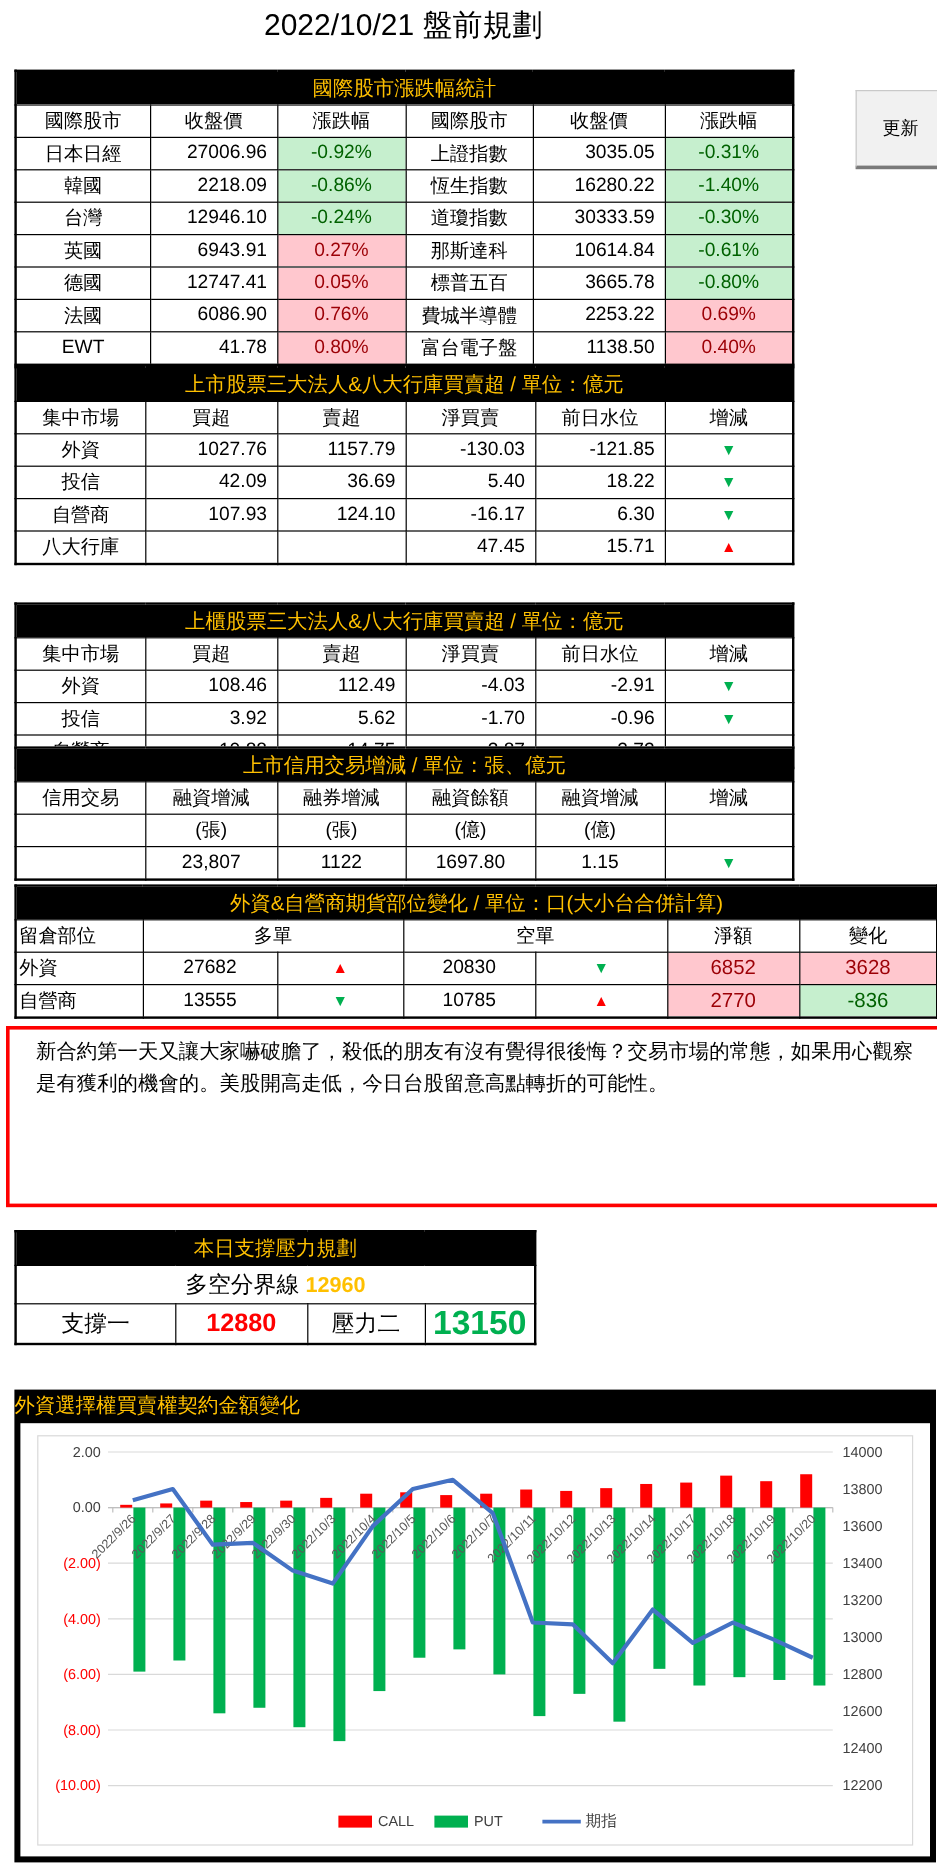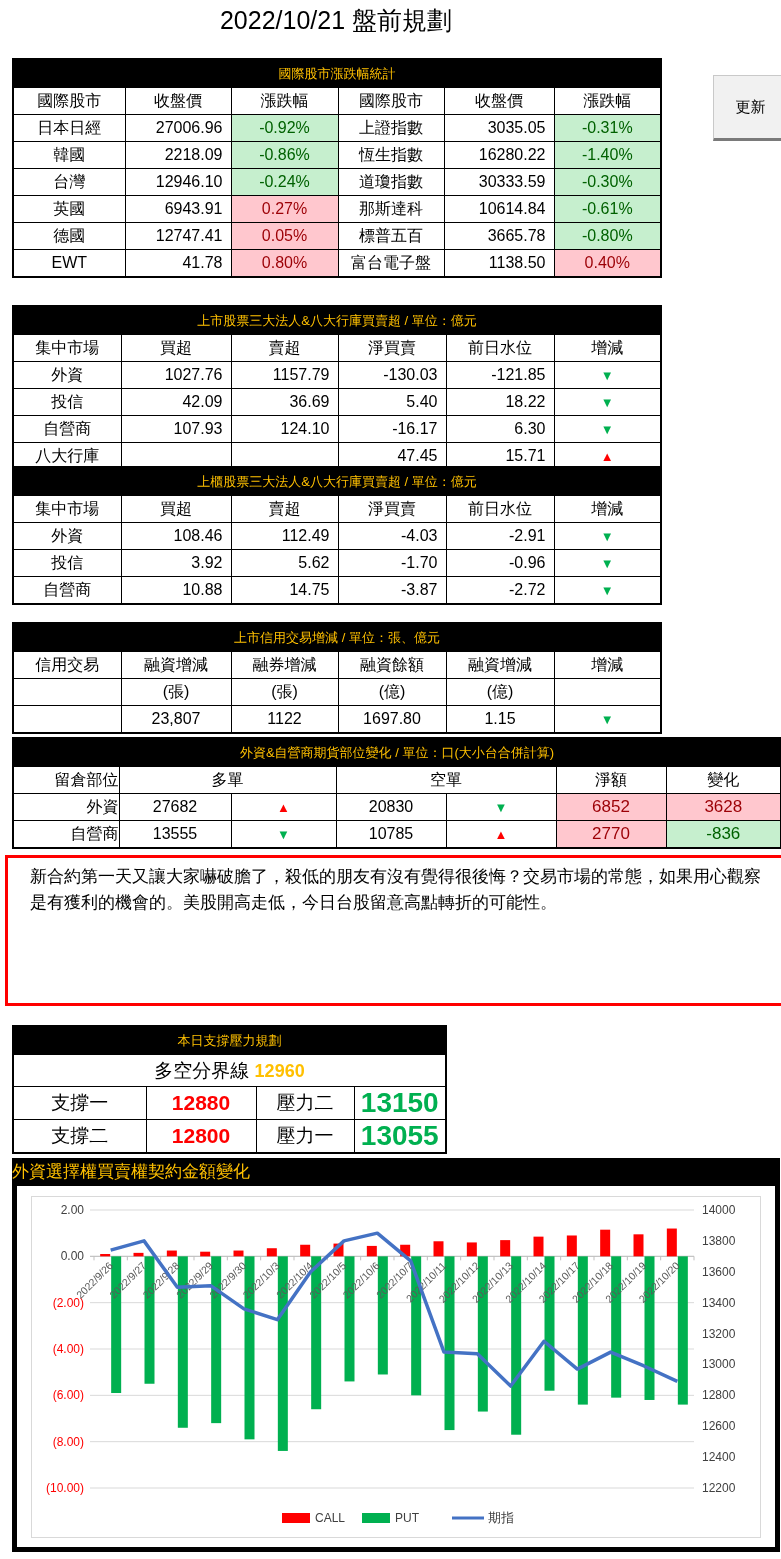--- a/index.html
+++ b/index.html
@@ -9,23 +9,23 @@
   }
   .page-title{position:absolute;top:4px;left:0;width:672px;margin:0;text-align:center;
     font-size:25px;font-weight:400;}
   .update-btn{position:absolute;left:713px;top:75px;width:75px;height:66px;
     background:#f1f1f1;border:1px solid #c9c9c9;border-bottom:3px solid #7a7a7a;
     font-size:15px;font-family:inherit;color:#000;}
   table.t{position:absolute;border-collapse:collapse;table-layout:fixed;
     border:2px solid #000;background:#fff;}
   table.t td{border:1px solid #000;height:26px;text-align:center;font-size:16px;
     padding:0;white-space:nowrap;overflow:hidden;color:#000;}
-  table.t td.ttl{background:#000;color:#FFC000;font-size:13px;height:27px;border-color:#000;}
+  table.t td.ttl{background:#000;color:#FFC000;font-size:17px;height:27px;border-color:#000;}
   table.t td.num{text-align:right;padding-right:8px;}
-  table.t td.lft{text-align:right;padding-left:2px;}
+  table.t td.lft{text-align:left;padding-left:2px;}
   table.t td.up{background:#FFC7CE;color:#9C0006;}
   table.t td.down{background:#C6EFCE;color:#006100;}
   table.t td.pink{background:#FFC7CE;color:#9C0006;font-size:17px;}
   table.t td.greenc{background:#C6EFCE;color:#006100;font-size:17px;}
   .au{color:#FF0000;font-size:13px;}
   .ad{color:#00B050;font-size:13px;}
   table.sr td{height:31px;font-size:19px;}
   table.sr td.rv{color:#FF0000;font-weight:bold;font-size:21px;}
   table.sr td.gv{color:#00B050;font-weight:bold;font-size:28px;}
   .gold{color:#FFC000;font-weight:bold;font-size:18px;}
@@ -101,20 +101,28 @@
         </tr>
         <tr>
           <td class="">德國</td>
           <td class="num">12747.41</td>
           <td class="up">0.05%</td>
           <td class="">標普五百</td>
           <td class="num">3665.78</td>
           <td class="down">-0.80%</td>
         </tr>
         <tr>
+          <td class="">法國</td>
+          <td class="num">6086.90</td>
+          <td class="up">0.76%</td>
+          <td class="">費城半導體</td>
+          <td class="num">2253.22</td>
+          <td class="up">0.69%</td>
+        </tr>
+        <tr>
           <td class="">EWT</td>
           <td class="num">41.78</td>
           <td class="up">0.80%</td>
           <td class="">富台電子盤</td>
           <td class="num">1138.50</td>
           <td class="up">0.40%</td>
         </tr>
       </tbody>
     </table>
     <table class="t " style="left:12px;top:305px;width:648px">
@@ -165,21 +173,21 @@
         <tr>
           <td class="">八大行庫</td>
           <td class="num"></td>
           <td class="num"></td>
           <td class="num">47.45</td>
           <td class="num">15.71</td>
           <td><span class="au">▲</span></td>
         </tr>
       </tbody>
     </table>
-    <table class="t " style="left:12px;top:466px;width:648px">
+    <table class="t " style="left:12px;top:502px;width:648px">
       <colgroup>
         <col style="width:108px">
         <col style="width:110px">
         <col style="width:107px">
         <col style="width:108px">
         <col style="width:108px">
         <col style="width:107px">
       </colgroup>
       <tbody>
         <tr>
@@ -311,26 +319,20 @@
           <td colspan="4" class="ttl">本日支撐壓力規劃</td>
         </tr>
         <tr>
           <td colspan="4"><span>多空分界線 </span><span class="gold">12960</span></td>
         </tr>
         <tr>
           <td class="">支撐一</td>
           <td class="rv">12880</td>
           <td class="">壓力二</td>
           <td class="gv">13150</td>
-        </tr>
-        <tr>
-          <td class="">支撐二</td>
-          <td class="rv">12800</td>
-          <td class="">壓力一</td>
-          <td class="gv">13055</td>
         </tr>
       </tbody>
     </table>
   </div>
 
 <div class="comment-box">新合約第一天又讓大家嚇破膽了，殺低的朋友有沒有覺得很後悔？交易市場的常態，如果用心觀察是有獲利的機會的。美股開高走低，今日台股留意高點轉折的可能性。</div>
 
 <div class="chart-wrap">
   <div class="chart-title">外資選擇權買賣權契約金額變化</div>
   <div class="chart-body">

